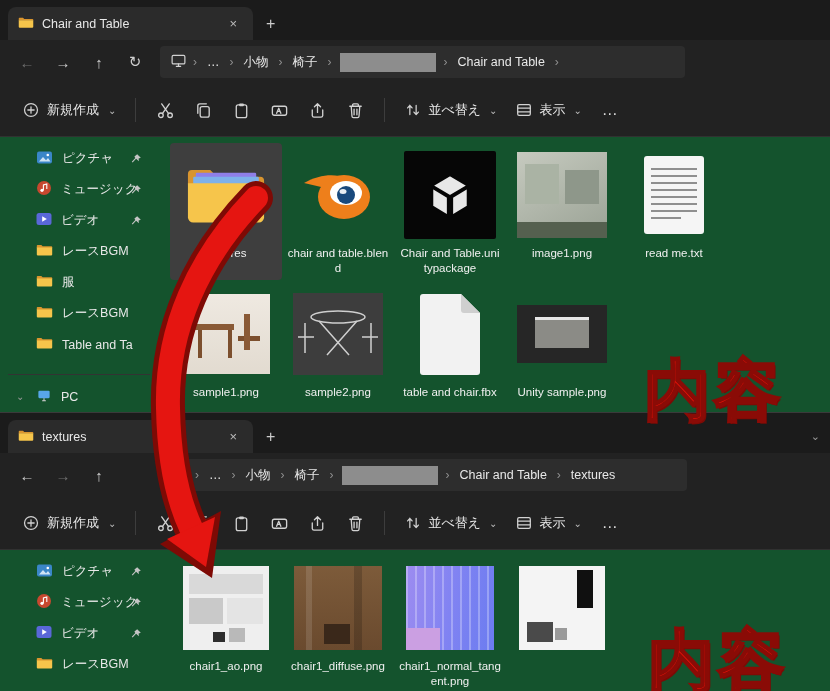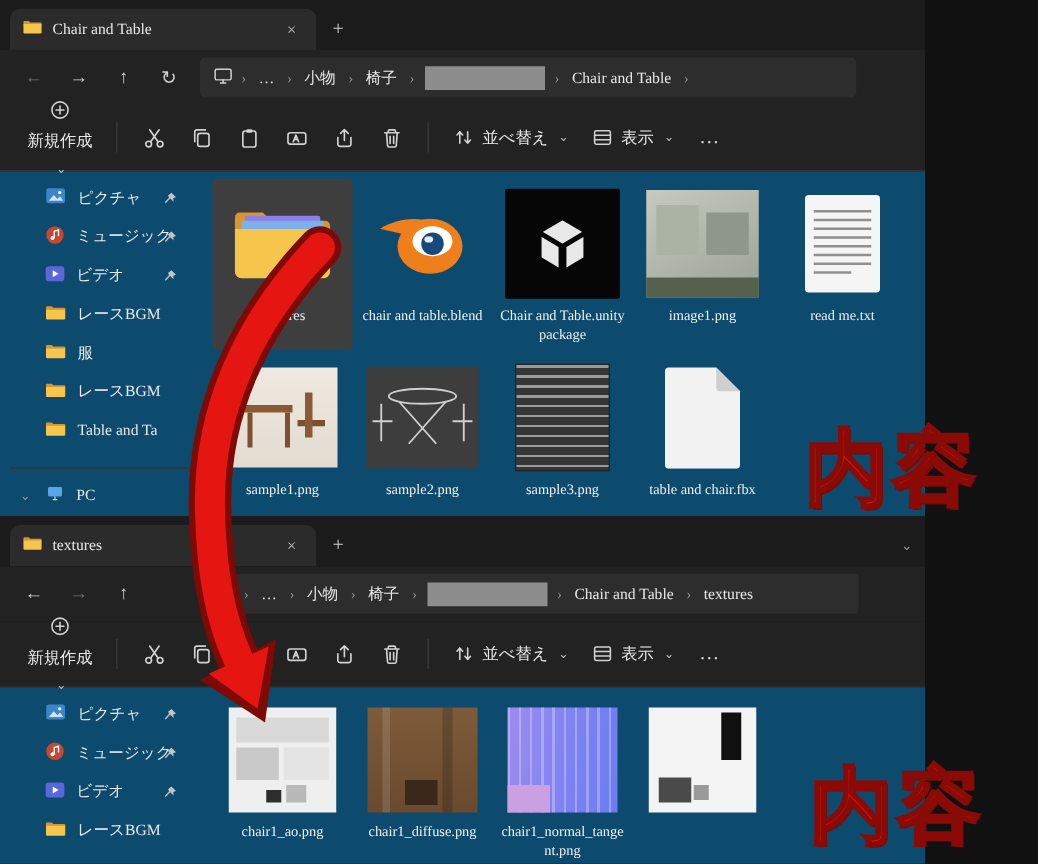--- a/index.html
+++ b/index.html
@@ -1,19 +1,19 @@
 <!DOCTYPE html>
 <html><head>
 <meta charset="utf-8">
 <style>
   html,body{margin:0;padding:0;}
   body{width:830px;height:691px;position:relative;overflow:hidden;background:#111;
        font-family:"Liberation Sans","DejaVu Sans",sans-serif;color:#e8e8e8;
        -webkit-font-smoothing:antialiased;}
-  .window{position:absolute;left:0;width:740px;overflow:hidden;background:#191919;font-family:Liberation Serif, serif;}
+  .window{position:absolute;left:0;width:830px;overflow:hidden;background:#191919;}
   #w1{top:0;height:412px;}
   #w2{top:412px;height:279px;border-top:1px solid #3a3a3a;}
 
   
   .tabs{height:40px;background:#1b1b1b;display:flex;align-items:flex-end;padding-left:8px;position:relative;}
   .tab{height:33px;width:225px;background:#2b2b2b;border-radius:8px 8px 0 0;display:flex;align-items:center;gap:8px;padding:0 10px;font-size:12.5px;}
   .tab .x{margin-left:auto;color:#bbb;font-size:13px;padding:1px 6px;border-radius:4px;}
   .plus{height:33px;display:flex;align-items:center;padding:0 13px;color:#ccc;font-size:16px;}
   .tablist-caret{position:absolute;right:10px;bottom:10px;color:#9a9a9a;font-size:11px;}
 
@@ -21,30 +21,30 @@
   .nav{height:44px;background:#222;display:flex;align-items:center;padding:0 10px;gap:2px;}
   .nbtn{width:34px;height:32px;border-radius:4px;display:flex;align-items:center;justify-content:center;font-size:15px;color:#cfcfcf;}
   .nbtn.dis{color:#707070;}
   .addr{margin-left:6px;width:505px;height:32px;background:#2d2d2d;border-radius:4px;display:flex;align-items:center;padding:0 10px;font-size:12.5px;gap:1px;white-space:nowrap;}
   .addr .sep{color:#8f8f8f;font-size:12px;padding:0 5px;}
   .addr .crumb{padding:2px 4px;border-radius:3px;}
   .redact{width:96px;height:19px;background:#8d8d8d;margin:0 2px;flex:none;}
 
   
   .cmd{height:52px;background:#222;border-bottom:1px solid #313131;display:flex;align-items:center;padding:0 14px;gap:2px;}
-  .grp-new{display:flex;align-items:center;gap:7px;padding:6px 8px;border-radius:4px;font-size:13px;flex-direction:column;}
+  .grp-new{display:flex;align-items:center;gap:7px;padding:6px 8px;border-radius:4px;font-size:13px;}
   .ico{width:36px;height:34px;display:flex;align-items:center;justify-content:center;border-radius:4px;}
   .vsep{width:1px;height:24px;background:#3d3d3d;margin:0 9px;flex:none;}
   .lbl-btn{display:flex;align-items:center;gap:6px;padding:6px 8px;font-size:13px;border-radius:4px;justify-content:space-between;}
   .caret{font-size:10px;color:#bdbdbd;margin-left:2px;}
   .more{font-size:16px;color:#ddd;padding:0 10px;letter-spacing:1px;}
   svg.ic{stroke:#d2d2d2;fill:none;stroke-width:1.4;stroke-linecap:round;stroke-linejoin:round;}
 
   
-  .bodyrow{display:flex;background:#0c4a6e;}
+  .bodyrow{display:flex;background:#14532d;}
   #w1 .bodyrow{height:276px;} #w2 .bodyrow{height:143px;}
   .side{width:158px;flex:none;padding-top:6px;position:relative;}
   .sitem{height:31px;display:flex;align-items:center;gap:9px;padding-left:30px;font-size:12.5px;position:relative;border-radius:4px;margin:0 6px;}
   .sitem .pin{position:absolute;right:10px;display:flex;}
   .sdiv{height:1px;background:#333;margin:14px 8px 6px;}
   .pcrow .exp{position:absolute;left:10px;color:#9a9a9a;font-size:10px;}
 
   .filegrid{flex:1;padding:6px 0 0 12px;display:flex;flex-wrap:wrap;align-content:flex-start;}
   .tile{width:108px;display:flex;flex-direction:column;align-items:center;padding:6px 2px 4px;border-radius:4px;margin-bottom:2px;}
   .tile.sel{background:#3e3e3e;}
@@ -89,21 +89,21 @@
   .th-rough{width:86px;height:84px;background:
     linear-gradient(#101010,#101010) 58px 4px/16px 38px no-repeat,
     linear-gradient(#4a4a4a,#4a4a4a) 8px 56px/26px 20px no-repeat,
     linear-gradient(#9a9a9a,#9a9a9a) 36px 62px/12px 12px no-repeat,
     #f4f4f4;}
 
   
   .arrowsvg{position:absolute;inset:0;z-index:60;pointer-events:none;}
   .note{position:absolute;z-index:55;font-size:66px;font-weight:bold;letter-spacing:4px;color:#ee1208;
         -webkit-text-stroke:2.5px #8a0b06;
-        text-shadow:2px 2px 0 #7c0a05;}
+        text-shadow:2px 2px 0 #7c0a05;margin-top:16px;}
   #note-top{left:644px;top:330px;}
   #note-bottom{left:648px;top:600px;}
 </style>
 </head>
 <body>
 
 <div class="window" id="w1">
   <div class="tabs">
     <div class="tab">
       <span>
@@ -356,32 +356,32 @@
               <g stroke="#cfcfcf" stroke-width="1.5" fill="none">
                 <ellipse cx="45" cy="24" rx="27" ry="6"></ellipse>
                 <path d="M26 28 56 62M64 28 34 62M12 30v30M78 30v30M5 44h16M69 44h16"></path>
               </g>
             </svg>
         </div>
         <div class="flabel">sample2.png</div>
       </div>
       <div class="tile">
         <div class="thumb">
-            <div class="th-stripes"></div>
-          </div>
-        <div class="flabel">sample3.png</div>
-      </div>
-      <div class="tile">
-        <div class="thumb">
           <svg width="64" height="82" viewBox="0 0 64 82">
               <path d="M2 4a3 3 0 0 1 3-3h38l19 19v59a3 3 0 0 1-3 3H5a3 3 0 0 1-3-3z" fill="#f2f2f2"></path>
               <path d="M43 1v16a3 3 0 0 0 3 3h16z" fill="#cfcfcf"></path>
             </svg>
         </div>
         <div class="flabel">table and chair.fbx</div>
+      </div>
+      <div class="tile">
+        <div class="thumb">
+            <div class="th-unityshot"></div>
+          </div>
+        <div class="flabel">Unity sample.png</div>
       </div>
     </div>
   </div>
 </div>
 
 <div class="window" id="w2">
   <div class="tabs">
     <div class="tab">
       <span>
         <svg width="16" height="13" viewBox="0 0 64 50">

